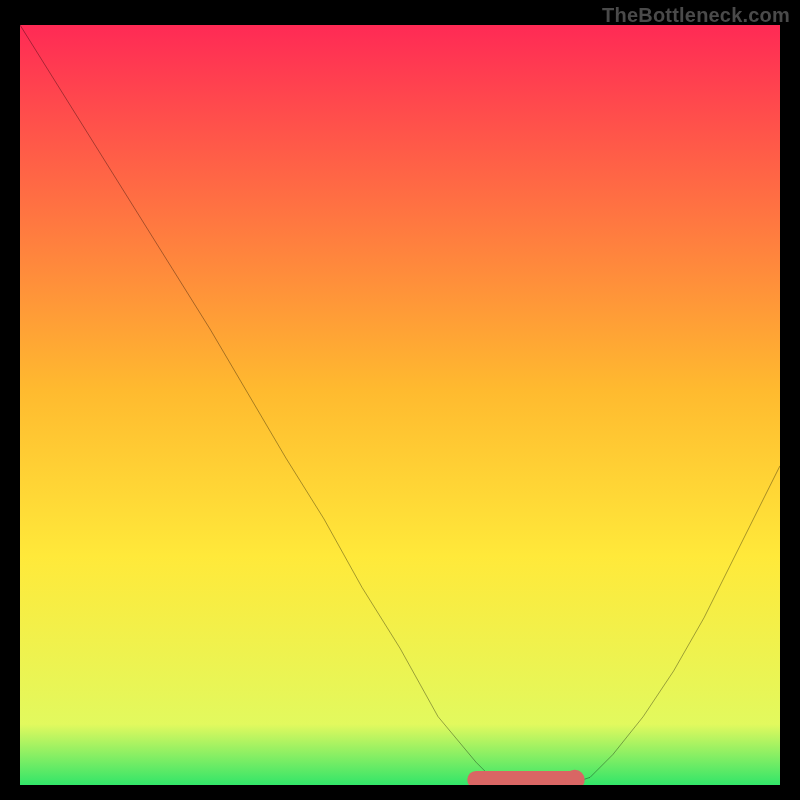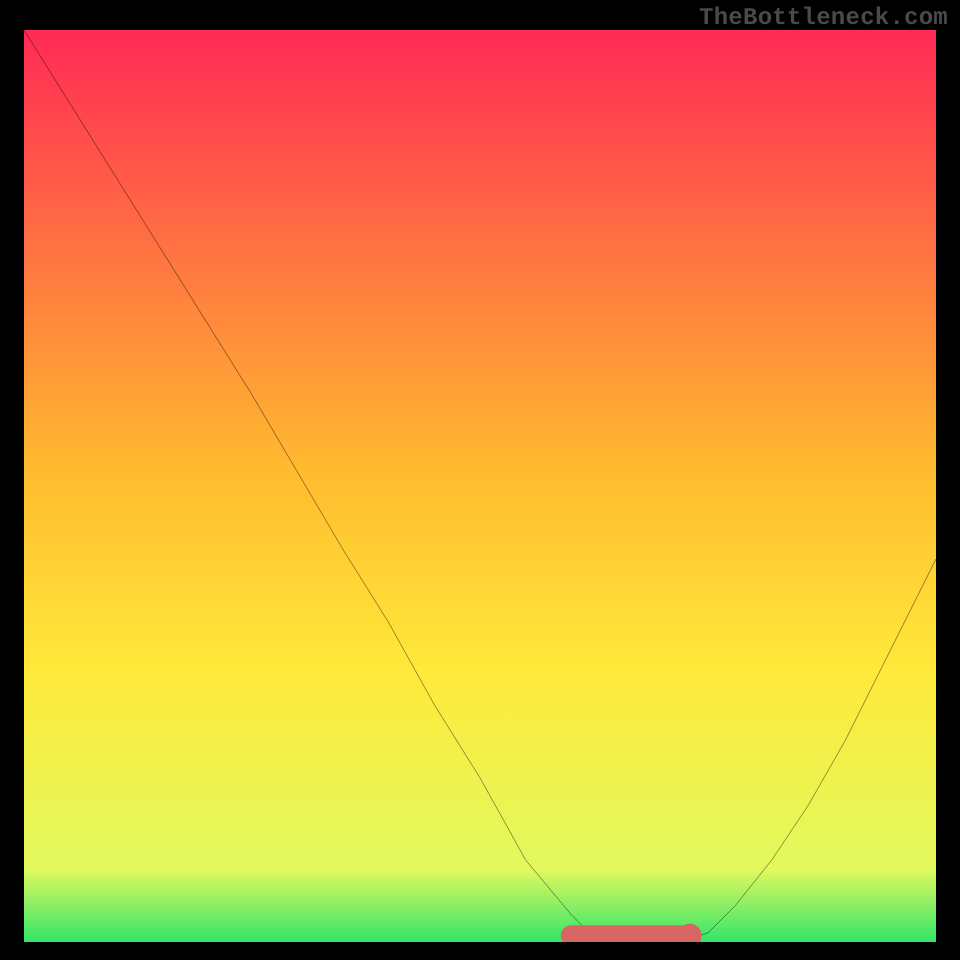--- a/index.html
+++ b/index.html
@@ -8,21 +8,20 @@
     width: 800px;
     height: 800px;
     background: #000;
     font-family: Arial, Helvetica, sans-serif;
   }
   .frame {
     position: relative;
     width: 800px;
     height: 800px;
     background: #000;
-    font-family: Liberation Mono, monospace;
   }
   .watermark {
     position: absolute;
     top: 4px;
     right: 10px;
     color: #4a4a4a;
     font-size: 20px;
     font-weight: bold;
     letter-spacing: 0.2px;
     z-index: 10;

